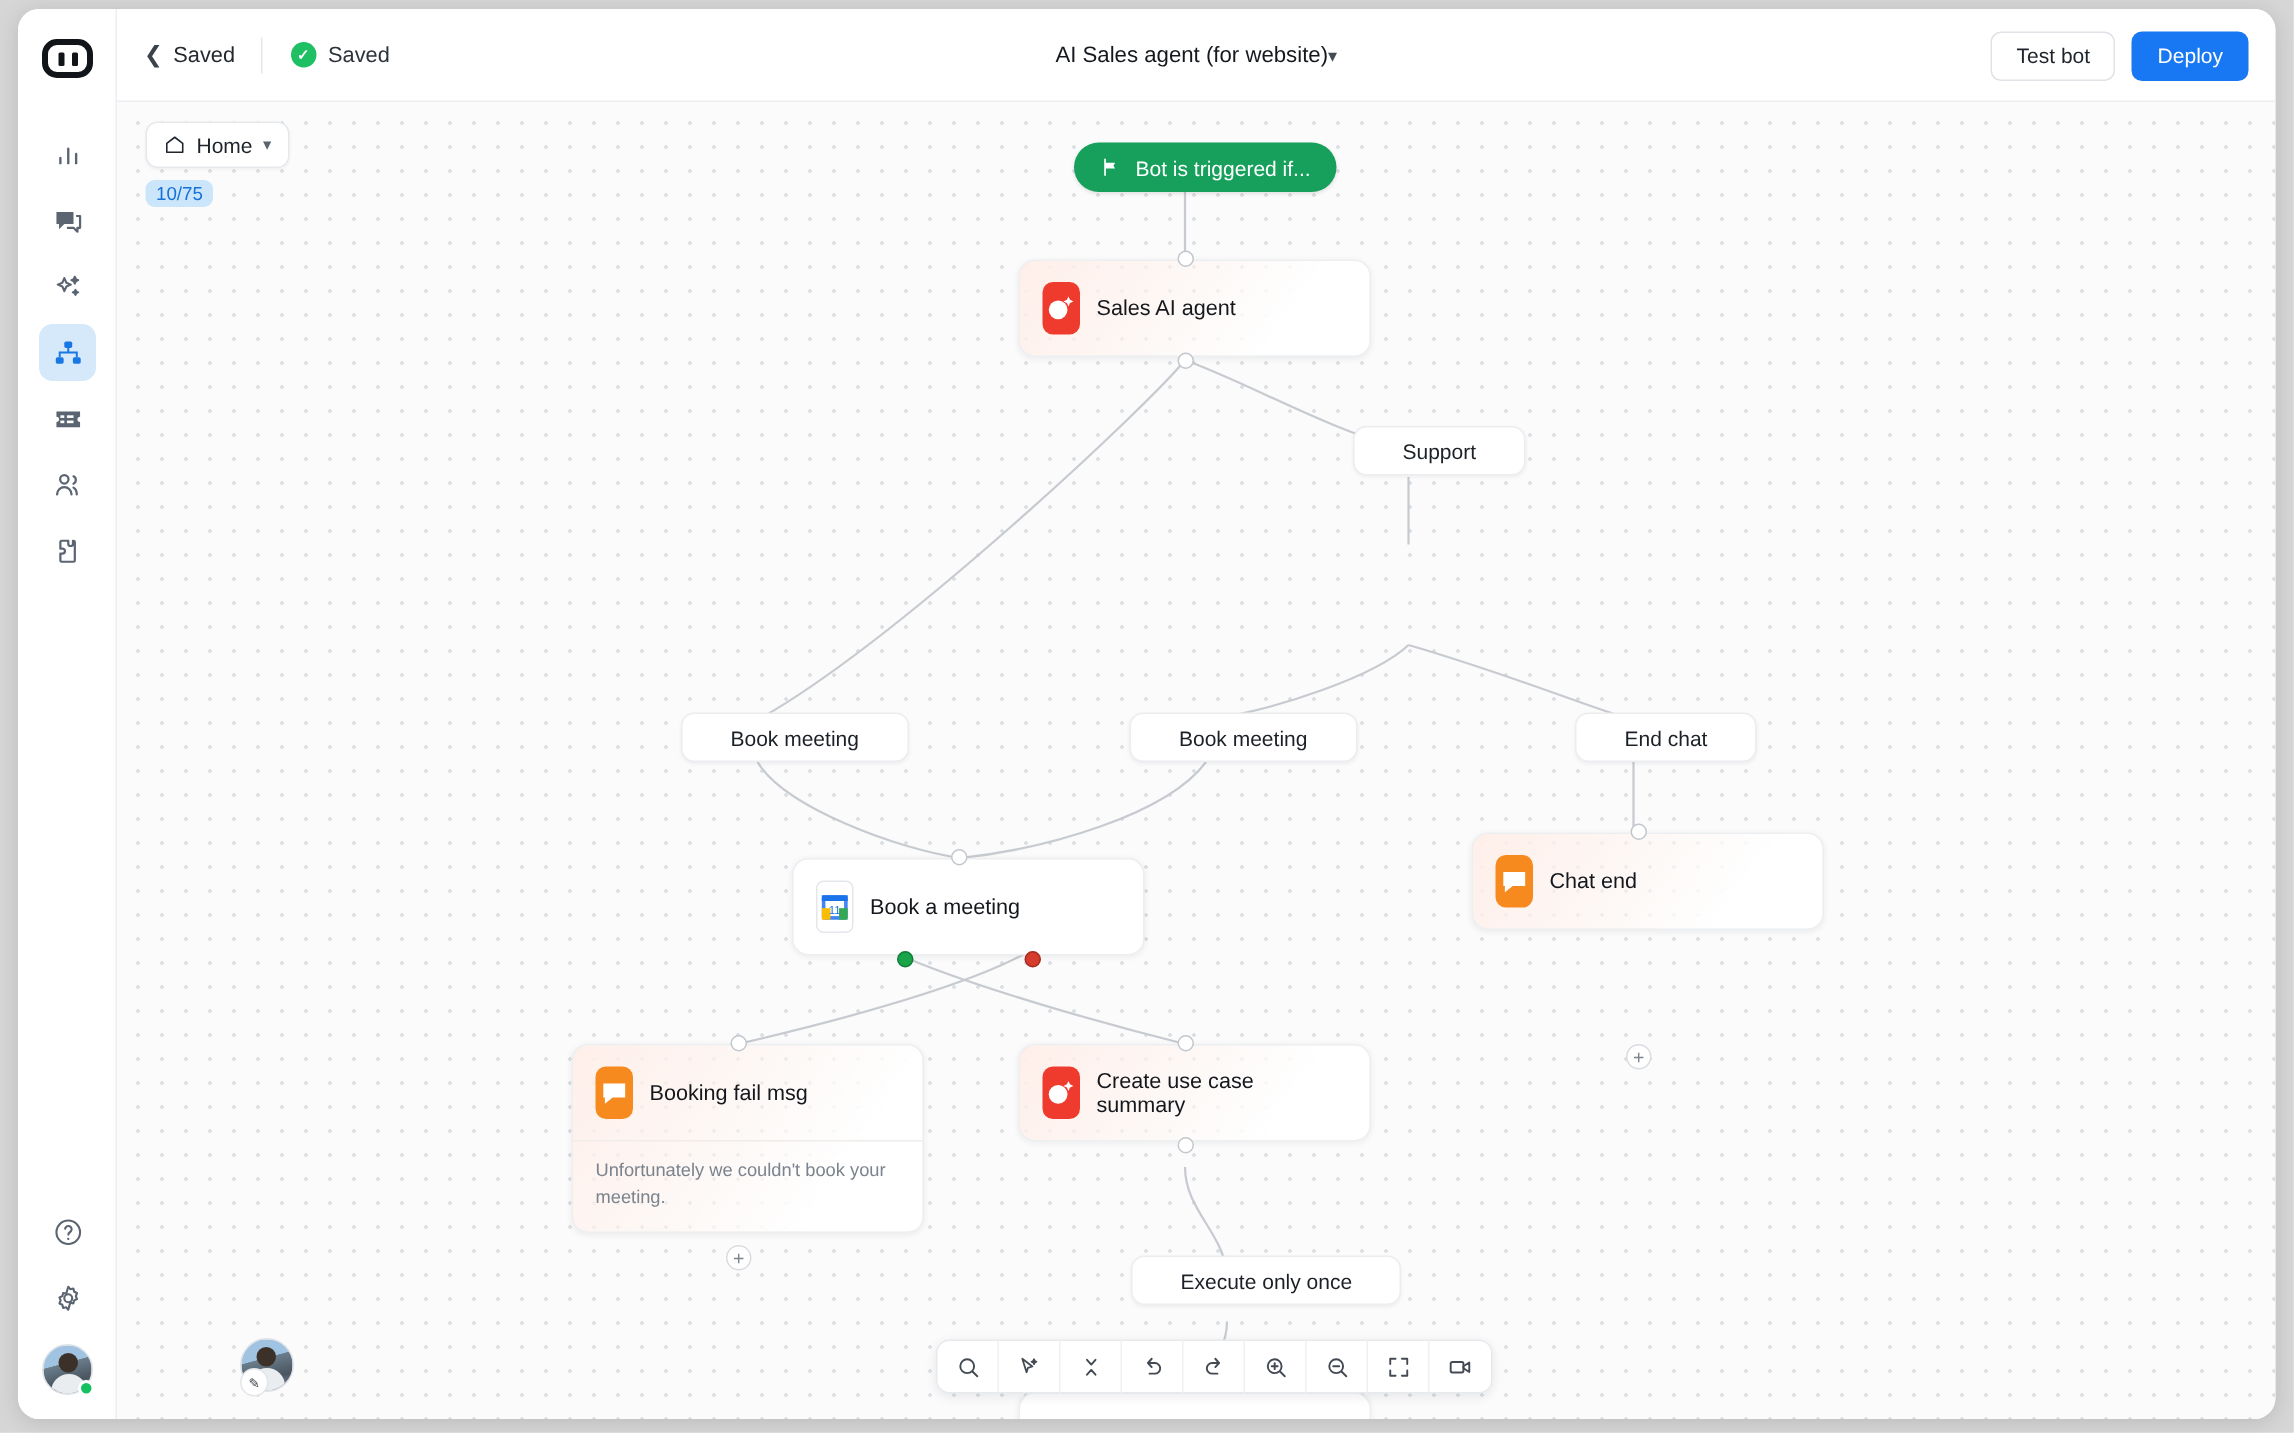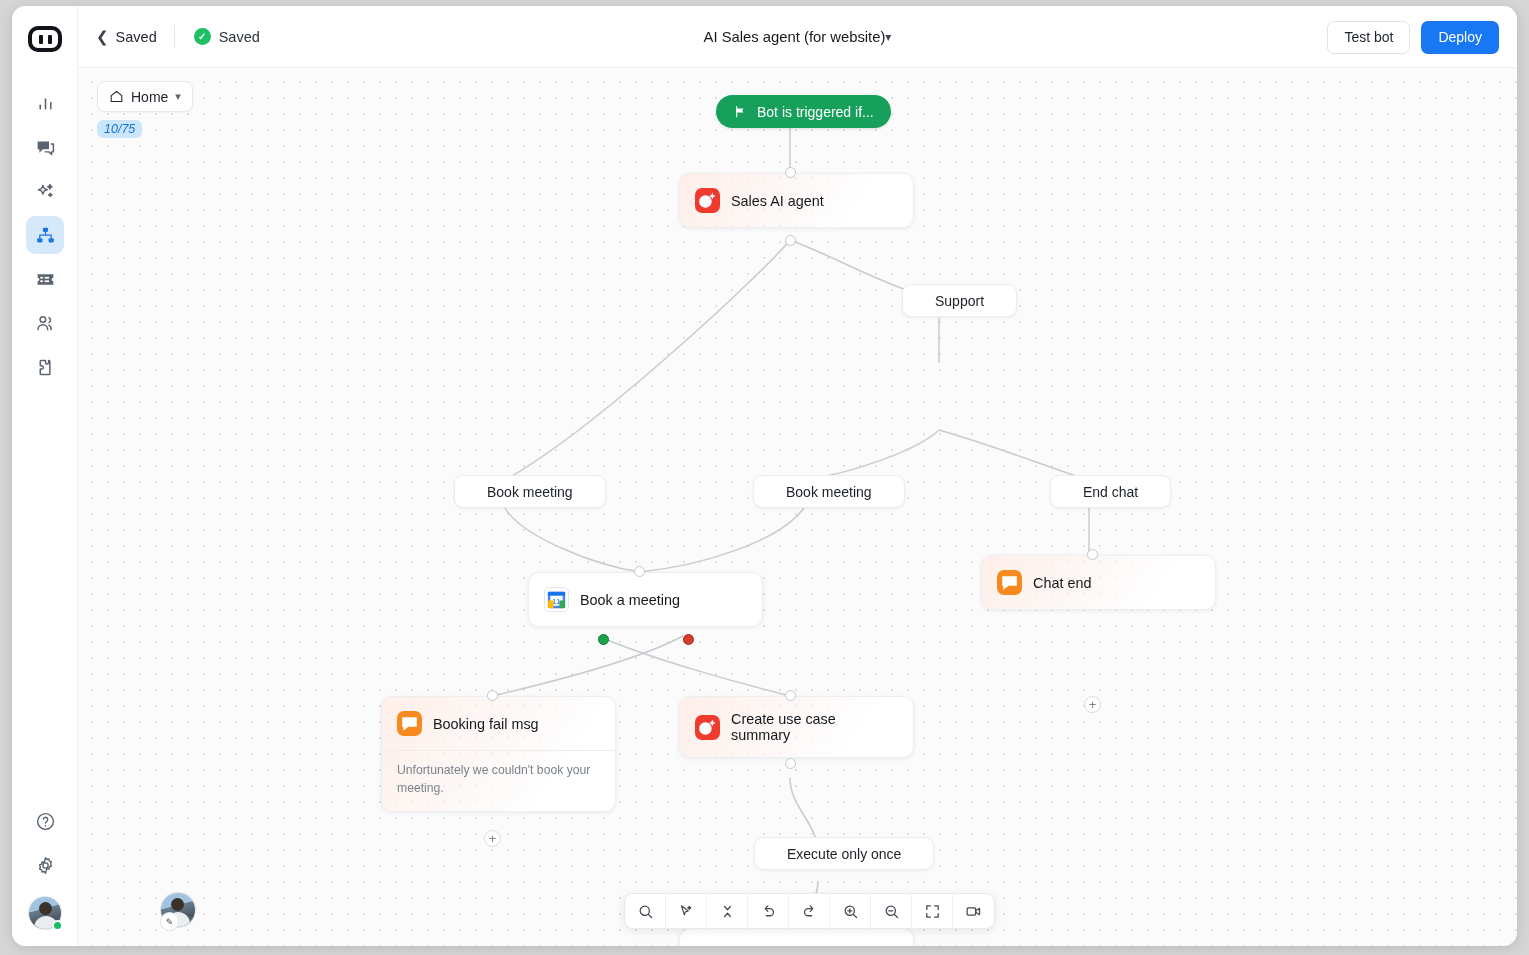--- a/index.html
+++ b/index.html
@@ -157,21 +157,21 @@
     background:#fff; border:1px solid #e6e9ec; border-radius:8px;
     display:flex; align-items:center; gap:7px;
     font-size:14px; color:#1d232a; cursor:pointer; z-index:12;
     box-shadow:0 1px 2px rgba(0,0,0,.04);
   }
   .home-chip svg { width:15px; height:15px; }
   .count-badge {
     position:absolute; left:19px; top:52px;
     background:#cbe5fa; color:#1572d8;
     font-size:12.5px; border-radius:6px;
-    padding:2px 7px; z-index:12;font-style:italic;
+    padding:2px 7px; z-index:12;
   }
 
   svg#edges { position:absolute; left:0; top:0; width:1439px; height:878px; pointer-events:none; }
 
   .node { position:absolute; z-index:5; cursor:pointer; }
 
   .node-trigger {
     background:#17a05c; color:#fff;
     border-radius:18px; height:33px;
     display:flex; align-items:center; gap:9px;
@@ -188,21 +188,21 @@
   }
   .node-card.tinted {
     background:
       linear-gradient(125deg, rgba(255,238,232,.95) 0%, rgba(255,247,243,.55) 48%, rgba(255,255,255,1) 75%);
   }
   .node-head {
     display:flex; align-items:center; gap:11px;
     padding:14px 15px;
   }
   .node-ico {
-    width:25px; height:25px; border-radius:7px;
+    width:25px; height:35px; border-radius:7px;
     display:flex; align-items:center; justify-content:center;
     flex:0 0 auto;
   }
   .ico-agent { background:#ee3b2e; }
   .ico-msg   { background:#f68a1e; }
   .ico-cal   { background:#ffffff; border:1px solid #e3e6ea; border-radius:5px; }
   .ico-hs    { background:transparent; }
   .node-title { font-size:14.4px; color:#14181d; }
   .node-body {
     border-top:1px solid #f0ecea;

